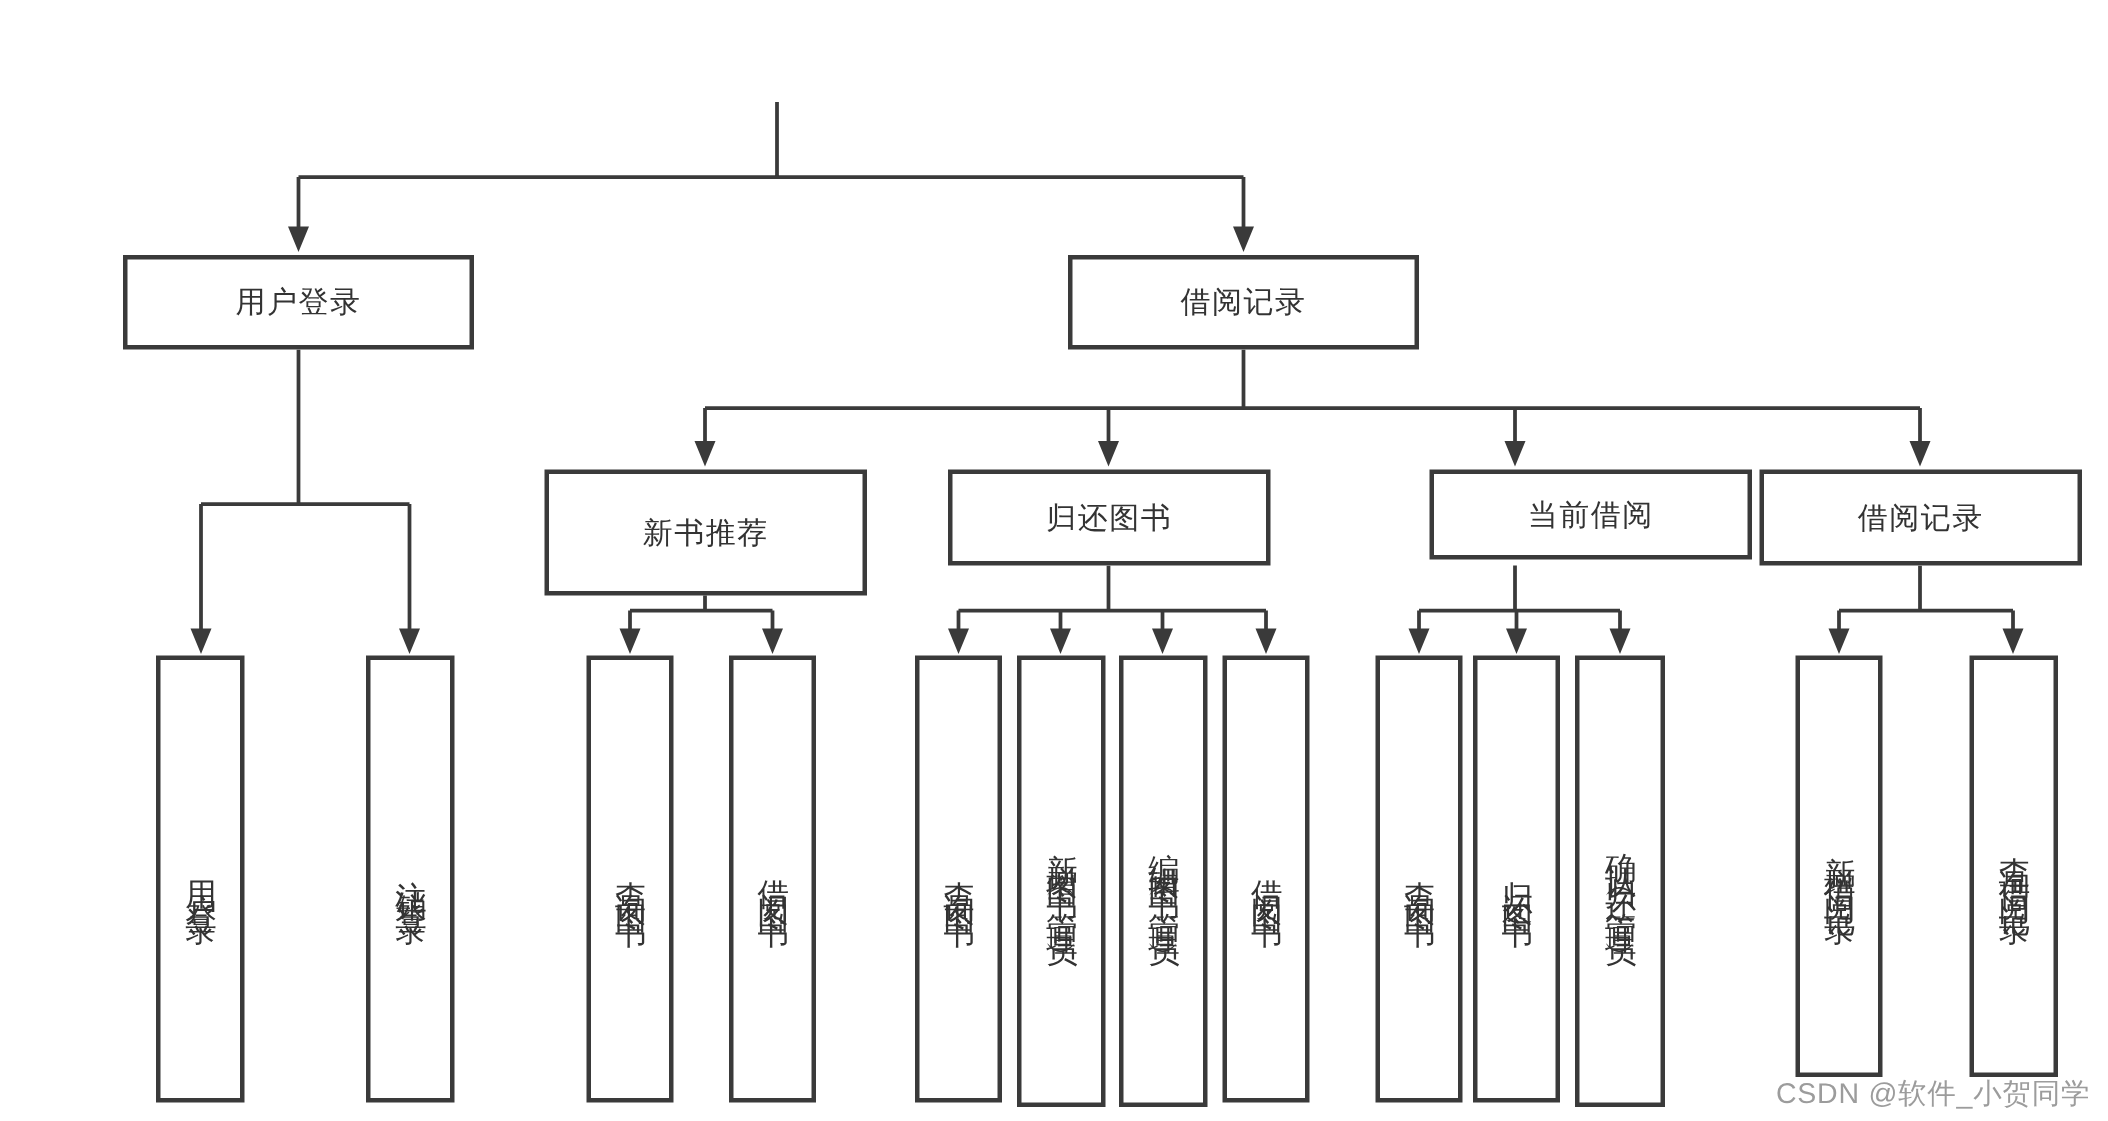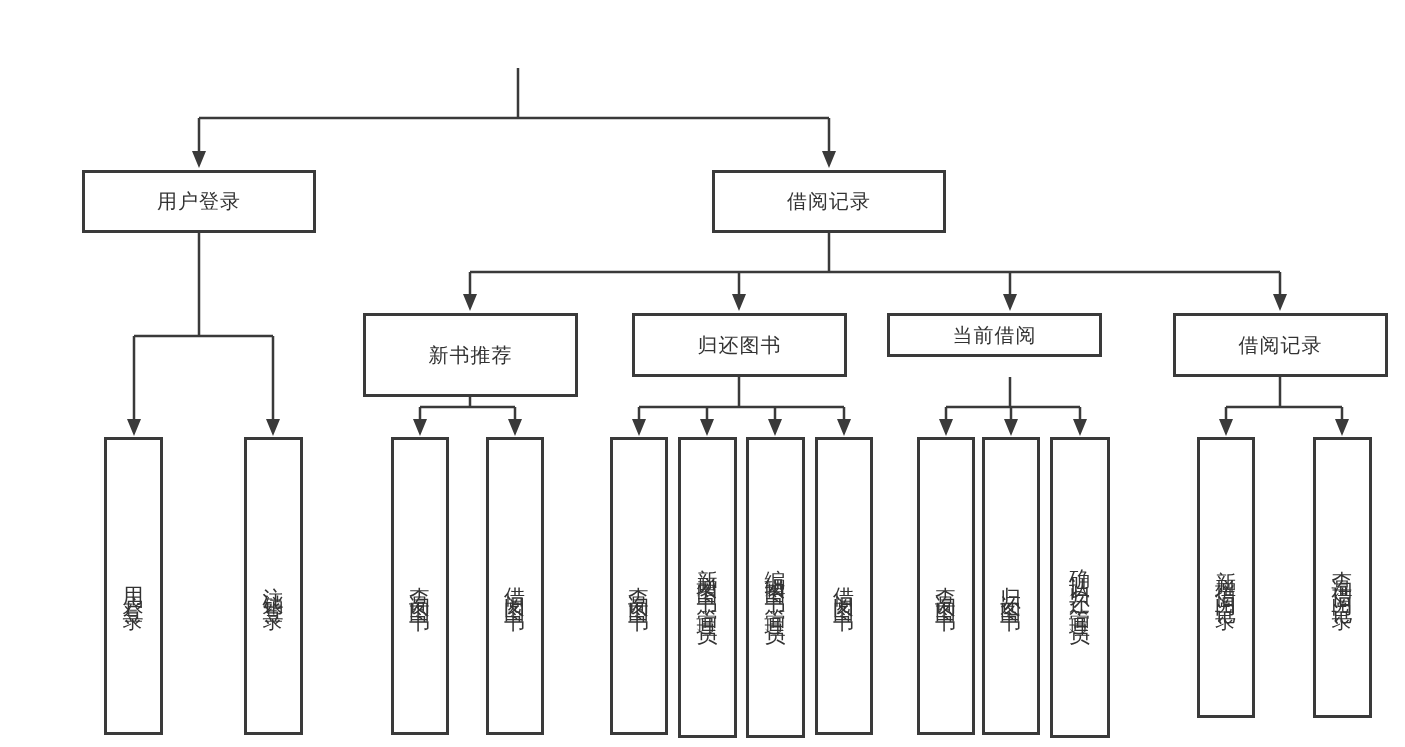--- a/index.html
+++ b/index.html
@@ -69,21 +69,21 @@
   <div class="box" style="left:712px;top:170px;width:234px;height:63px">
     <span class="hlabel">借阅记录</span>
   </div>
 
   <div class="box" style="left:363px;top:313px;width:215px;height:84px">
     <span class="hlabel">新书推荐</span>
   </div>
   <div class="box" style="left:632px;top:313px;width:215px;height:64px">
     <span class="hlabel">归还图书</span>
   </div>
-  <div class="box" style="left:887px;top:313px;width:215px;height:44px">
+  <div class="box" style="left:953px;top:313px;width:215px;height:60px">
     <span class="hlabel">当前借阅</span>
   </div>
   <div class="box" style="left:1173px;top:313px;width:215px;height:64px">
     <span class="hlabel">借阅记录</span>
   </div>
 
   <div class="box leaf" style="left:104px;top:437px;width:59px;height:298px">
     <span class="vlabel">用户登录</span>
   </div>
   <div class="box leaf" style="left:244px;top:437px;width:59px;height:298px">
@@ -120,14 +120,15 @@
     <span class="vlabel">确认归还（管理员）</span>
   </div>
 
   <div class="box leaf" style="left:1197px;top:437px;width:58px;height:281px">
     <span class="vlabel">新增借阅记录</span>
   </div>
   <div class="box leaf" style="left:1313px;top:437px;width:59px;height:281px">
     <span class="vlabel">查询借阅记录</span>
   </div>
 
+  <div class="watermark">CSDN @软件_小贺同学</div>
 
 </div>
 
 </body></html>

